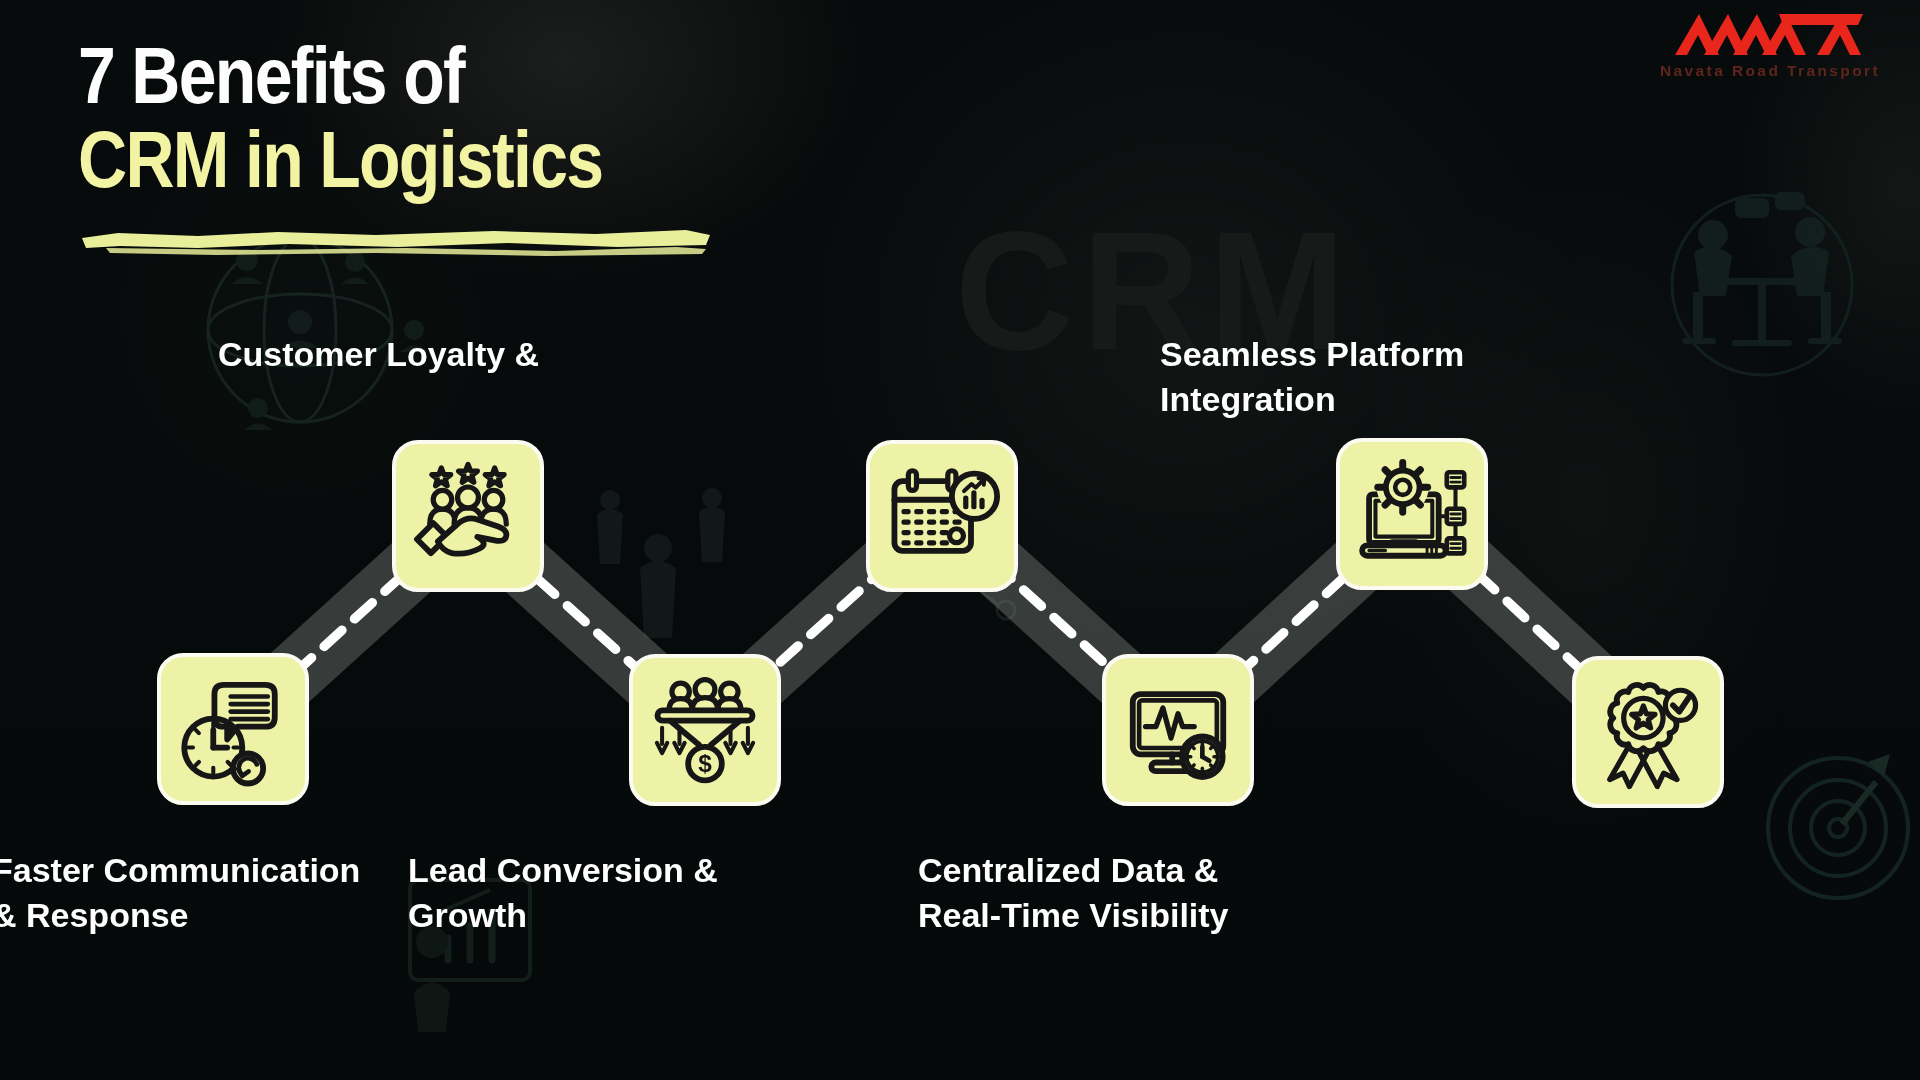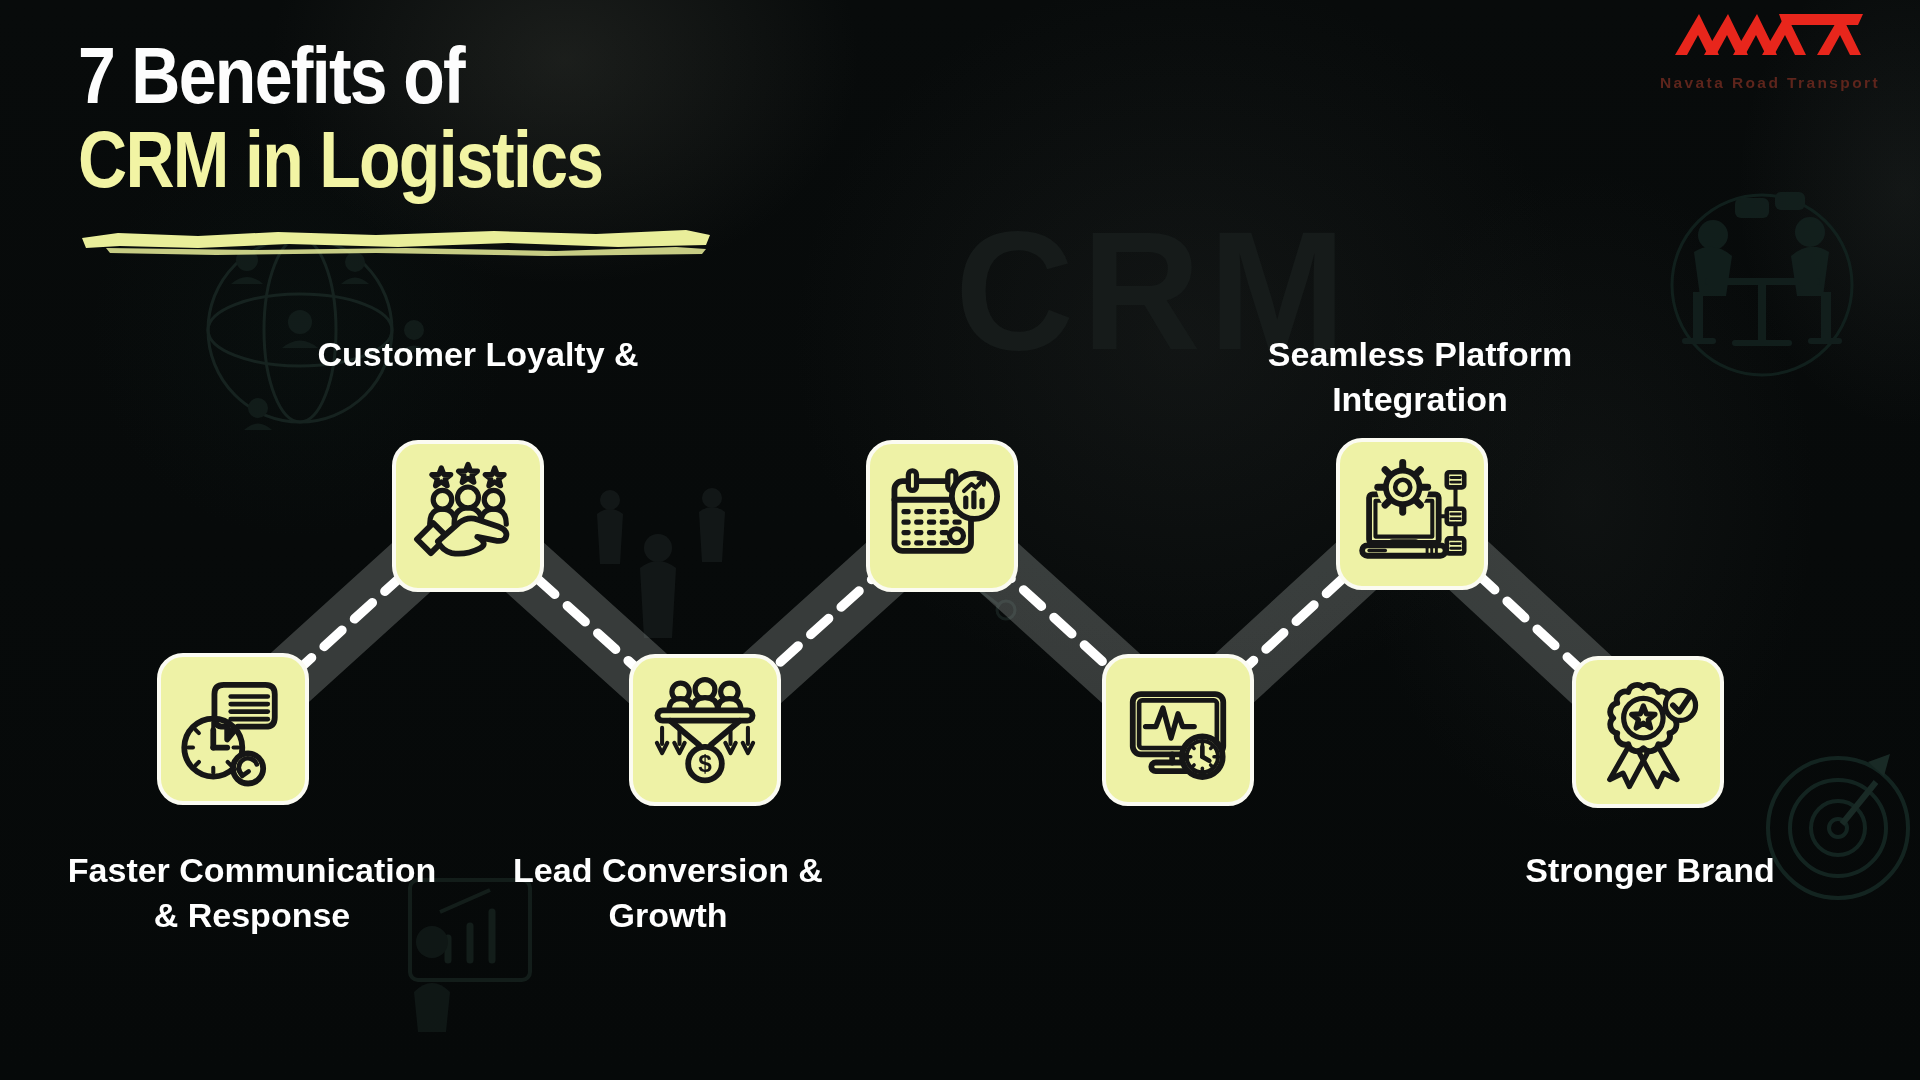--- a/index.html
+++ b/index.html
@@ -23,30 +23,30 @@
   }
   .connector{z-index:1;}
   .header{position:absolute;left:0;top:0;width:1920px;z-index:3;}
   .title{position:absolute;left:78px;top:34px;}
   .title-line{font-weight:bold;letter-spacing:-2px;line-height:84px;white-space:nowrap;
     display:block;transform:scaleX(0.85);transform-origin:left top;}
   .title-line1{font-size:80px;color:#fdfdfd;}
   .title-line2{font-size:80px;color:#f2f4a4;}
   .brush{position:absolute;left:76px;top:222px;}
   .logo{position:absolute;right:16px;top:8px;width:268px;text-align:center;}
-  .logo-sub{font-size:15.5px;font-weight:bold;letter-spacing:2.4px;color:#5e251c;margin-top:12px;white-space:nowrap;}
+  .logo-sub{font-size:15.5px;font-weight:bold;letter-spacing:2.4px;color:#5e251c;margin-top:0;white-space:nowrap;}
   .tile{
     position:absolute;width:152px;height:152px;box-sizing:border-box;z-index:2;
     background:#eef2a6;border:4px solid #fbfbf2;border-radius:26px;
     display:flex;align-items:center;justify-content:center;
   }
   .tile svg{width:116px;height:116px;}
   .label{
     position:absolute;z-index:2;width:520px;transform:translateX(-50%);
-    text-align:center;color:#ffffff;font-weight:bold;font-size:34px;line-height:45px;
+    color:#ffffff;font-weight:bold;font-size:34px;line-height:45px;
   }
   .t1{left:157px;top:653px}.t2{left:392px;top:440px}.t3{left:629px;top:654px}
   .t4{left:866px;top:440px}.t5{left:1102px;top:654px}.t6{left:1336px;top:438px}
   .t7{left:1572px;top:656px}
   .l1{left:252px;top:848px}.l2{left:478px;top:332px}.l3{left:668px;top:848px}
   .l4{left:950px;top:332px}.l5{left:1178px;top:848px}.l6{left:1420px;top:332px}
   .l7{left:1650px;top:848px}
   .ic{stroke:#161616;fill:none;stroke-linecap:round;stroke-linejoin:round;}
 </style>
 </head>
@@ -384,21 +384,24 @@
   </div>
   <div class="label l2">
     <div>Customer Loyalty &amp;</div>
   </div>
   <div class="label l3">
     <div>Lead Conversion &amp;</div>
     <div>Growth</div>
   </div>
   <div class="label l4">
   </div>
+  <div class="label l5">
+    <div>Centralized Data &amp;</div>
+    <div>Real-Time Visibility</div>
+  </div>
   <div class="label l6">
     <div>Seamless Platform</div>
     <div>Integration</div>
   </div>
   <div class="label l7">
-    <div>Stronger Brand</div>
   </div>
 
 </div>
 
 </body></html>

